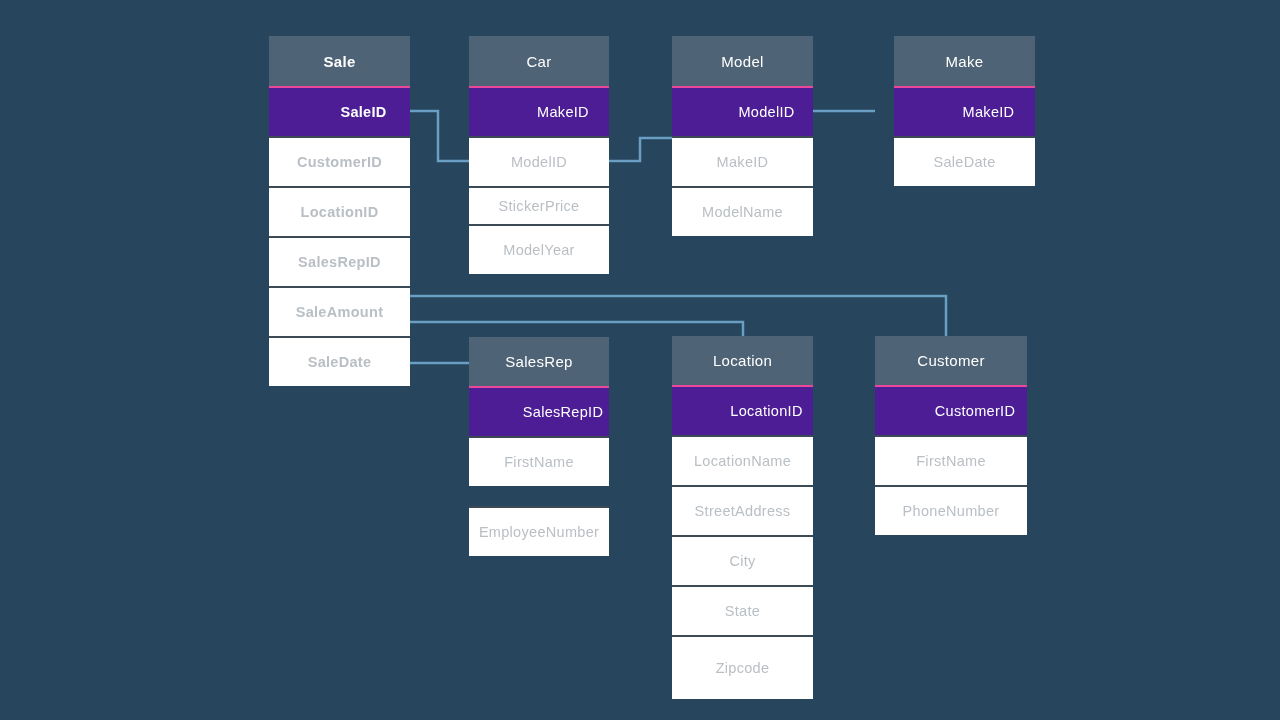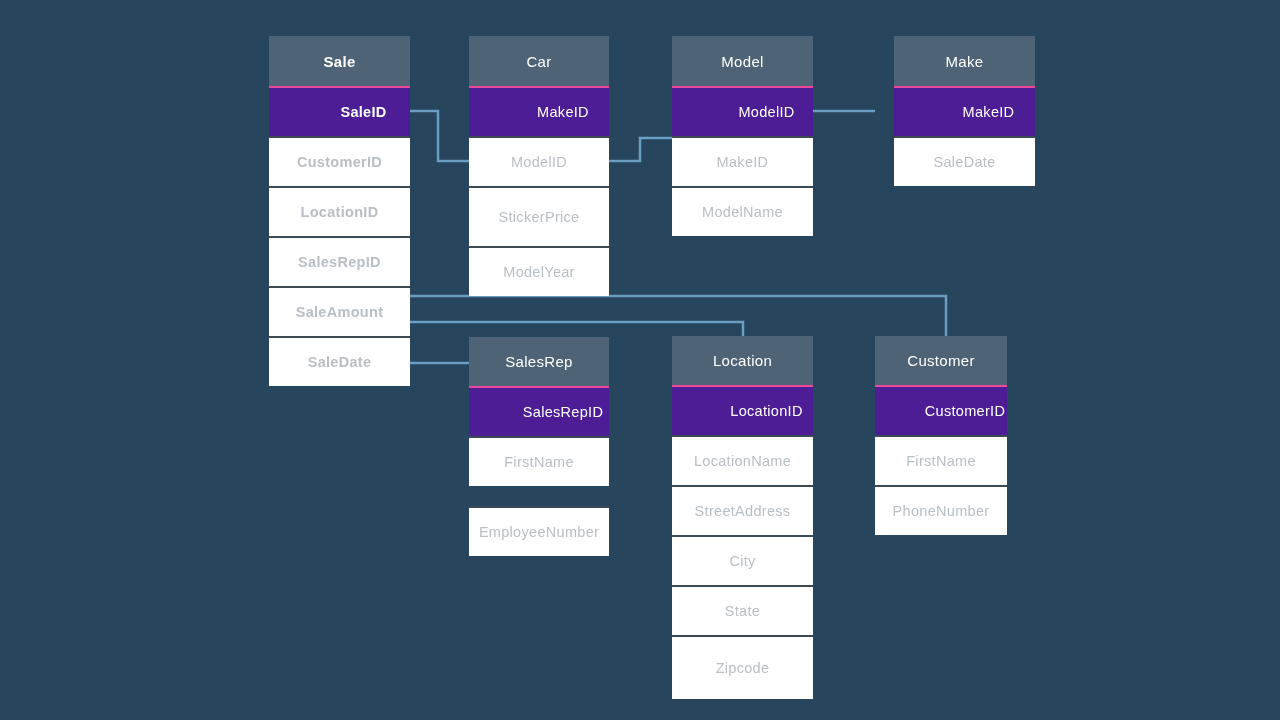--- a/index.html
+++ b/index.html
@@ -84,21 +84,21 @@
         <div class="attr" style="height: 50px;">CustomerID</div>
         <div class="attr" style="height: 50px;">LocationID</div>
         <div class="attr" style="height: 50px;">SalesRepID</div>
         <div class="attr" style="height: 50px;">SaleAmount</div>
         <div class="attr" style="height: 50px;">SaleDate</div>
       </div>
       <div class="entity" style="left: 469px; top: 36px; width: 140px; border-radius: 6px;">
         <div class="entity-header" style="height: 50px;">Car</div>
         <div class="attr pk" style="height: 50px;">MakeID</div>
         <div class="attr" style="height: 50px;">ModelID</div>
-        <div class="attr" style="height: 60px;">StickerPrice</div>
+        <div class="attr" style="height: 38px;">StickerPrice</div>
         <div class="attr" style="height: 50px;">ModelYear</div>
       </div>
       <div class="entity" style="left: 672px; top: 36px; width: 141px;">
         <div class="entity-header" style="height: 50px;">Model</div>
         <div class="attr pk" style="height: 50px;">ModelID</div>
         <div class="attr" style="height: 50px;">MakeID</div>
         <div class="attr" style="height: 50px;">ModelName</div>
       </div>
       <div class="entity" style="left: 875px; top: 36px; width: 141px; margin-left: 19px;">
         <div class="entity-header" style="height: 50px;">Make</div>
@@ -113,20 +113,20 @@
       </div>
       <div class="entity" style="left: 672px; top: 336px; width: 141px;">
         <div class="entity-header" style="height: 49px;">Location</div>
         <div class="attr pk" style="height: 50px;">LocationID</div>
         <div class="attr" style="height: 50px;">LocationName</div>
         <div class="attr" style="height: 50px;">StreetAddress</div>
         <div class="attr" style="height: 50px;">City</div>
         <div class="attr" style="height: 50px;">State</div>
         <div class="attr" style="height: 64px;">Zipcode</div>
       </div>
-      <div class="entity" style="left: 875px; top: 336px; width: 132px;">
+      <div class="entity" style="left: 875px; top: 336px; width: 152px;">
         <div class="entity-header" style="height: 49px;">Customer</div>
         <div class="attr pk" style="height: 50px;">CustomerID</div>
         <div class="attr" style="height: 50px;">FirstName</div>
         <div class="attr" style="height: 50px;">PhoneNumber</div>
       </div>
     </div>
 </div>
 
 </body></html>

